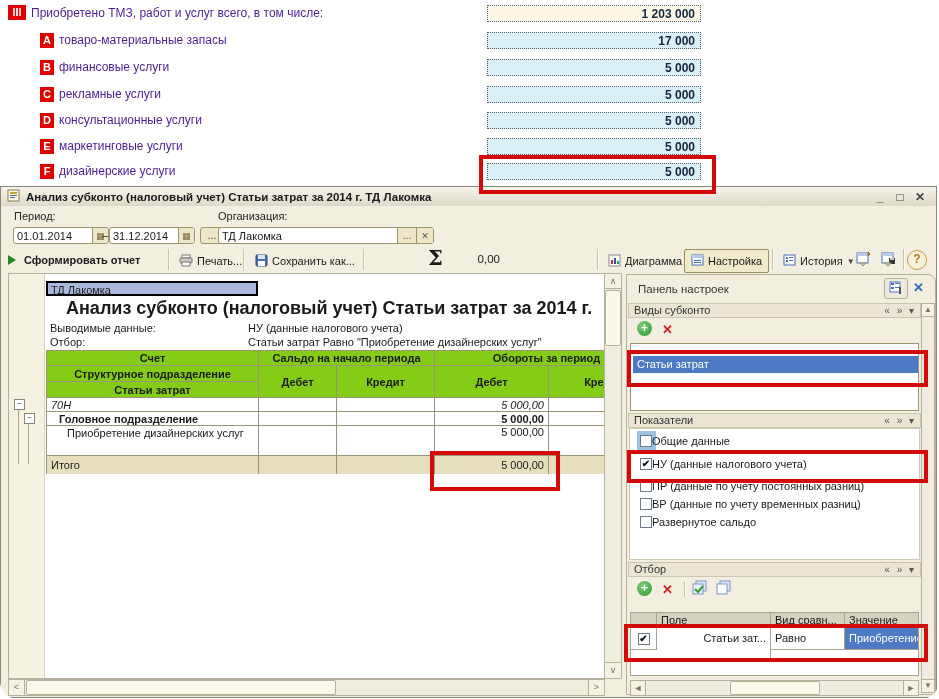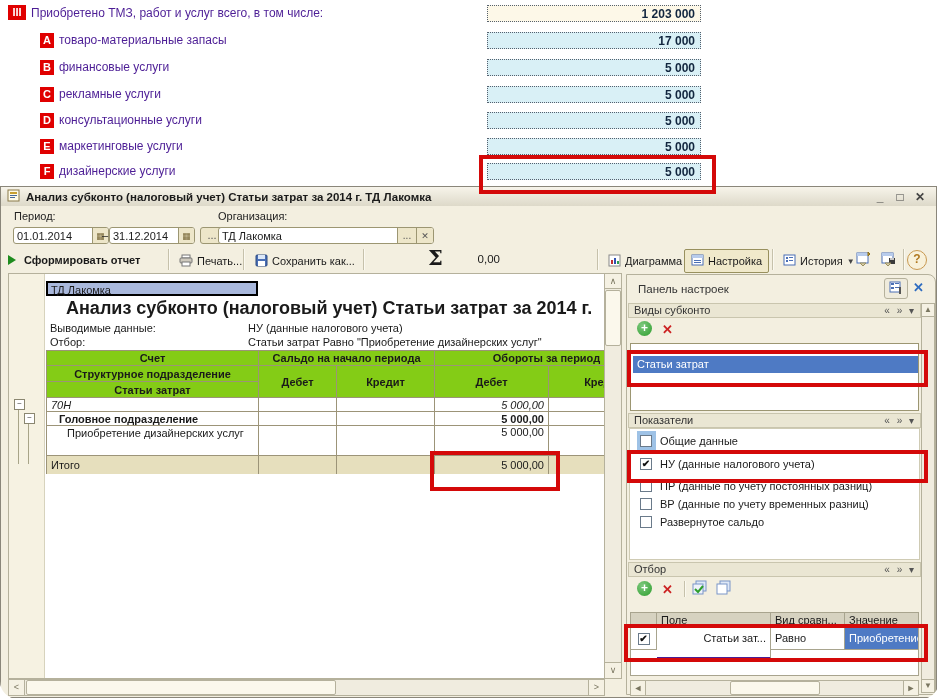--- a/index.html
+++ b/index.html
@@ -64,21 +64,21 @@
   .panelframe{position:absolute;left:626px;top:274px;width:310px;height:421px;border:1px solid #b5b19c;
     border-radius:0 8px 0 0;background:#f3efe0;box-sizing:border-box;}
   .sechdr{position:absolute;left:628px;width:293px;height:15px;background:#eae6d3;border:1px solid #c9c5ae;
     box-sizing:border-box;line-height:13px;padding-left:5px;color:#333;}
   .secctl{position:absolute;right:4px;top:0;color:#555;font-size:10px;letter-spacing:2px;line-height:13px;}
   .iconplus{width:15px;height:15px;border-radius:50%;background:radial-gradient(circle at 35% 30%,#7cc87c,#2e9e2e);
     color:#fff;font-weight:bold;text-align:center;line-height:14px;font-size:12px;display:inline-block;}
   .iconx{color:#cc2222;font-weight:bold;font-size:13px;display:inline-block;}
   .chkbox{width:12px;height:12px;border:1px solid #6a7a8a;background:#fff;display:inline-block;box-sizing:border-box;
     font-size:10px;line-height:10px;text-align:center;color:#111;font-weight:bold;}
-  .chkrow{position:absolute;left:640px;display:flex;align-items:center;gap:8px;height:16px;}
+  .chkrow{position:absolute;left:640px;display:flex;align-items:center;height:16px;}
   .bluesel{background:#4e7ac4;color:#fff;}
   
   .redbox{position:absolute;border:4px solid #d40909;z-index:60;pointer-events:none;}
   .ico{display:inline-block;vertical-align:middle;}
 </style>
 </head>
 <body>
 
 <div class="screen">
 
@@ -378,21 +378,21 @@
   <div class="abs" style="left:630px;top:612px;width:289px;height:64px;background:#fff;border:1px solid #a8a48e;box-sizing:border-box;">
 
     <div style="position:absolute;left:0;top:0;width:26px;height:15px;background:#d6d2c0;border-right:1px solid #a8a48e;border-bottom:1px solid #a8a48e;box-sizing:border-box;"></div>
     <div style="position:absolute;left:26px;top:0;width:114px;height:15px;background:#d6d2c0;border-right:1px solid #a8a48e;border-bottom:1px solid #a8a48e;box-sizing:border-box;padding-left:4px;line-height:14px;">Поле</div>
     <div style="position:absolute;left:140px;top:0;width:74px;height:15px;background:#d6d2c0;border-right:1px solid #a8a48e;border-bottom:1px solid #a8a48e;box-sizing:border-box;padding-left:4px;line-height:14px;white-space:nowrap;overflow:hidden;">Вид сравн...</div>
     <div style="position:absolute;left:214px;top:0;width:73px;height:15px;background:#d6d2c0;border-bottom:1px solid #a8a48e;box-sizing:border-box;padding-left:4px;line-height:14px;">Значение</div>
 
     <div style="position:absolute;left:0;top:15px;width:26px;height:22px;border-right:1px solid #a8a48e;border-bottom:1px solid #a8a48e;box-sizing:border-box;display:flex;align-items:center;justify-content:center;">
         <span class="chkbox">✔</span>
       </div>
-    <div style="position:absolute;left:26px;top:15px;width:114px;height:32px;border-right:1px solid #a8a48e;border-bottom:3px solid #4c1d95;box-sizing:border-box;text-align:right;padding-right:4px;line-height:21px;white-space:nowrap;overflow:hidden;">Статьи зат...</div>
+    <div style="position:absolute;left:26px;top:15px;width:114px;height:32px;border-right:1px solid #a8a48e;border-bottom:1px solid #4c1d95;box-sizing:border-box;text-align:right;padding-right:4px;line-height:21px;white-space:nowrap;overflow:hidden;">Статьи зат...</div>
     <div style="position:absolute;left:140px;top:15px;width:74px;height:22px;border-right:1px solid #a8a48e;border-bottom:1px solid #a8a48e;box-sizing:border-box;padding-left:4px;line-height:21px;">Равно</div>
     <div class="bluesel" style="position:absolute;left:214px;top:15px;width:73px;height:22px;border-bottom:1px solid #a8a48e;box-sizing:border-box;padding-left:4px;line-height:21px;white-space:nowrap;overflow:hidden;">Приобретение ...</div>
   </div>
   <div class="sbar" style="left:630px;top:680px;width:289px;height:16px;"></div>
   <div class="sbtn" style="left:630px;top:680px;width:16px;height:16px;line-height:14px;">◄</div>
   <div class="sthumb" style="left:730px;top:681px;width:90px;height:14px;"></div>
   <div class="sbtn" style="left:903px;top:680px;width:16px;height:16px;line-height:14px;">►</div>
 
   <div class="sbar" style="left:921px;top:303px;width:14px;height:390px;"></div>
   <div class="sbtn" style="left:921px;top:303px;width:14px;height:14px;line-height:12px;font-size:8px;">▲</div>

